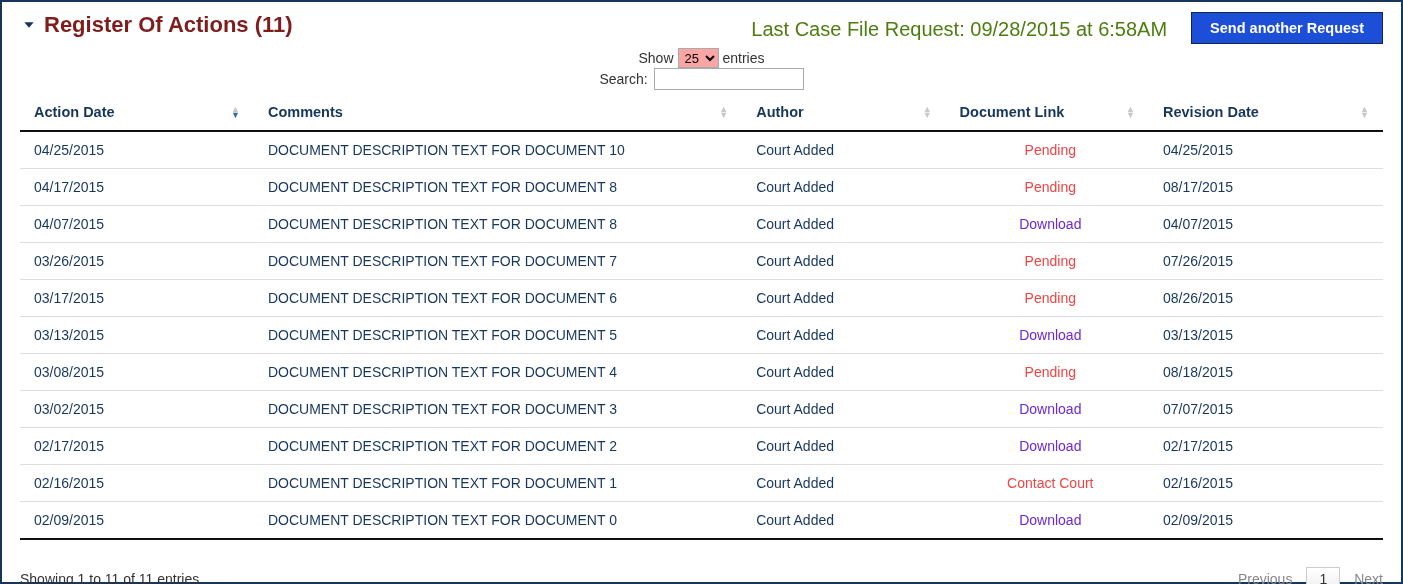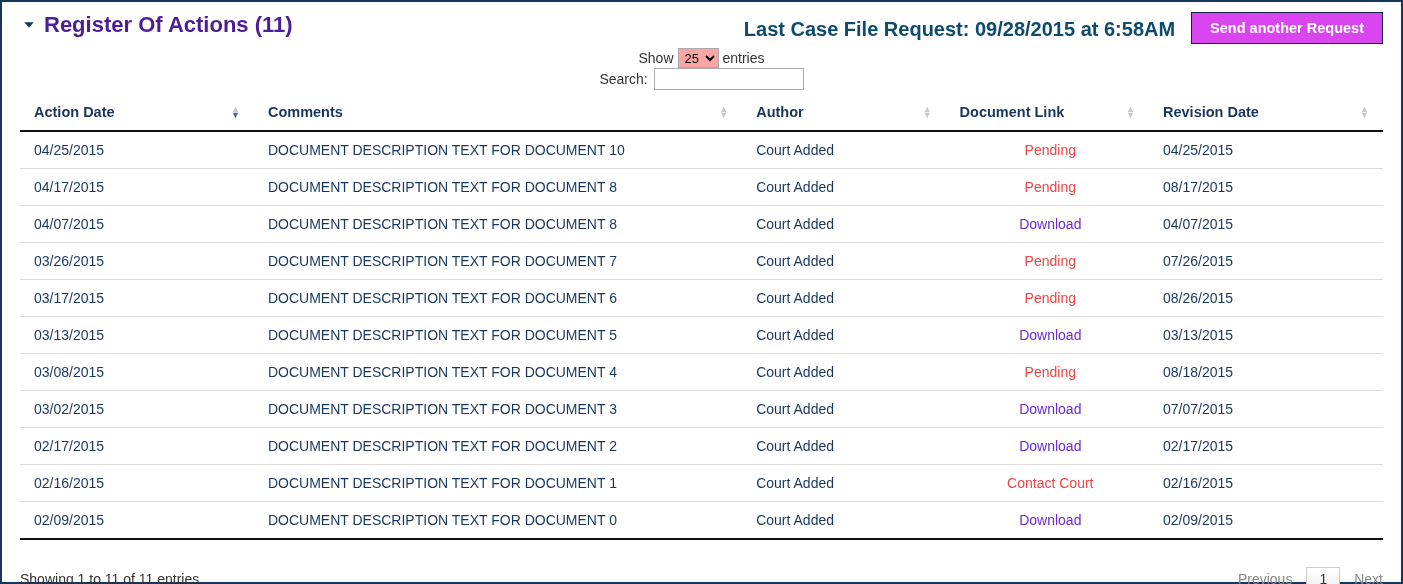--- a/index.html
+++ b/index.html
@@ -26,33 +26,33 @@
     display: flex;
     align-items: center;
     gap: 6px;
   }
   .chev {
     width: 18px; height: 18px;
     display: inline-flex; align-items:center; justify-content:center;
   }
   .chev svg { width: 16px; height: 16px; fill: #17365d; }
   .title {
-    color: #4c1d95;
+    color: #7f1d1d;
     font-size: 22px;
     font-weight: 700;
   }
   .last-request {
     font-size: 20px;
-    font-weight: 700;
-    color: #0c4a6e;
-    margin-right: 4px;
+    font-weight: 400;
+    color: #4d7c0f;
+    margin-right: 12px;
     padding-top: 2px;
   }
   .btn-send {
-    background: #d946ef;
+    background: #1d4ed8;
     color: #fff;
     border: 1px solid #0f2748;
     padding: 7px 18px;
     font-size: 14.5px;
     font-weight: 600;
     cursor: pointer;
   }
   .right-top {
     display: flex;
     align-items: center;

